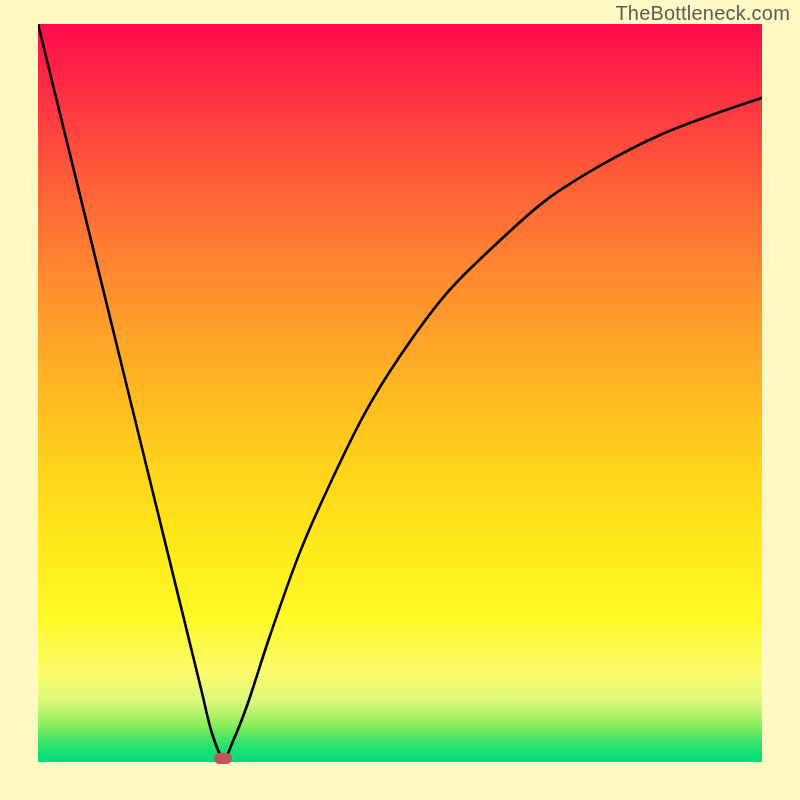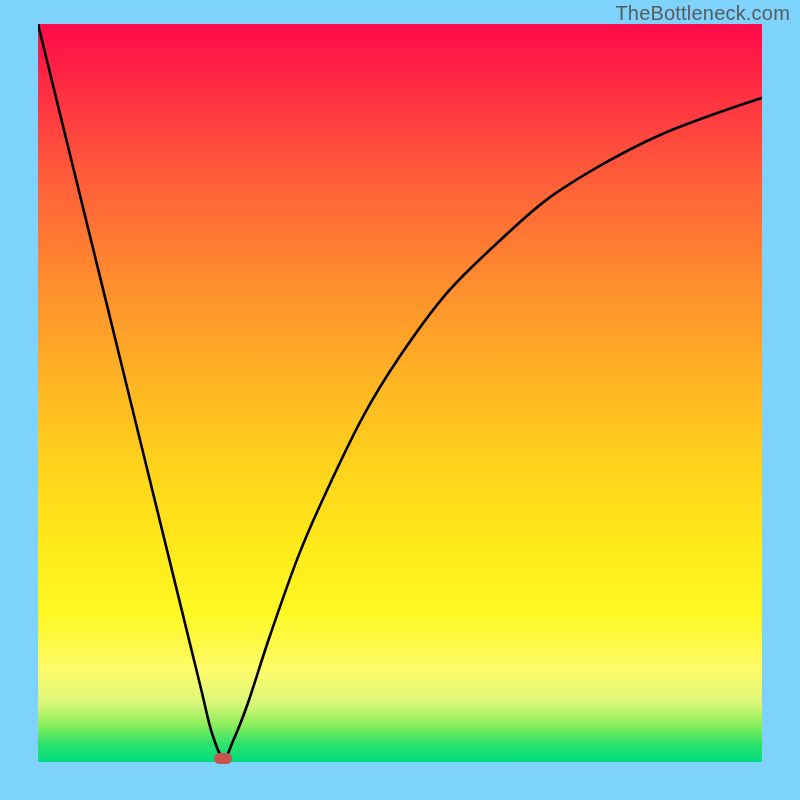--- a/index.html
+++ b/index.html
@@ -9,21 +9,21 @@
     height: 800px;
     background: #000;
     overflow: hidden;
   }
   .frame {
     position: absolute;
     left: 0;
     top: 0;
     width: 800px;
     height: 800px;
-    background: #7dd3fc;
+    background: #fef9c3;
   }
   .plot-area {
     position: absolute;
     left: 38px;
     top: 24px;
     width: 724px;
     height: 738px;
     background: linear-gradient(to bottom,
       #ff0a4a 0%,
       #ff2a44 8%,

